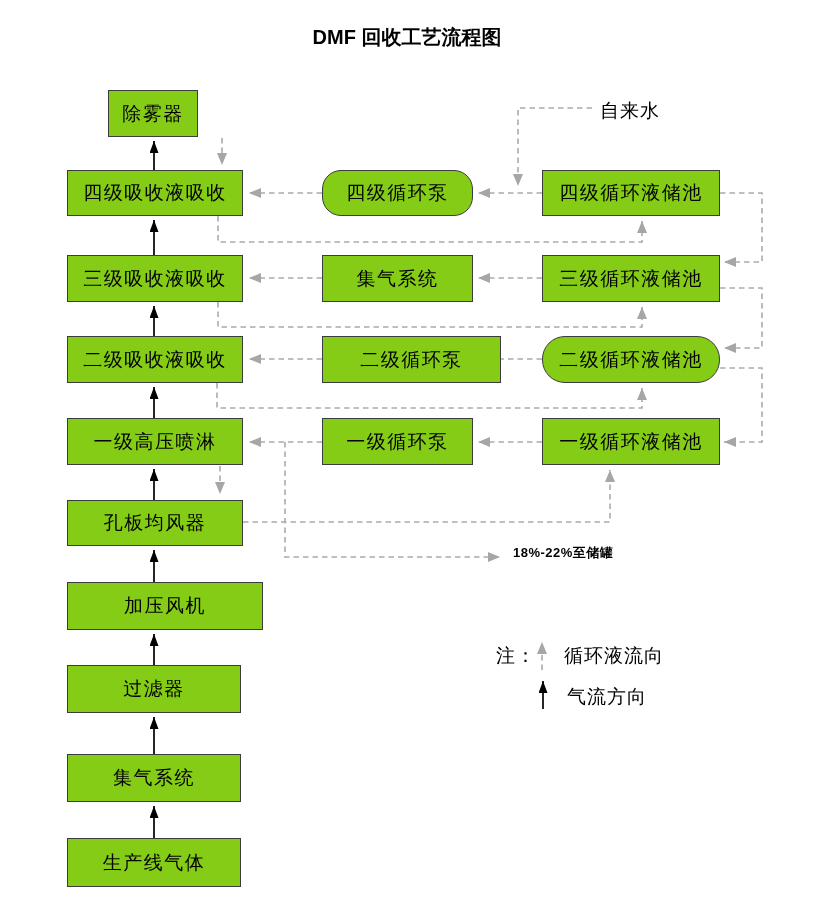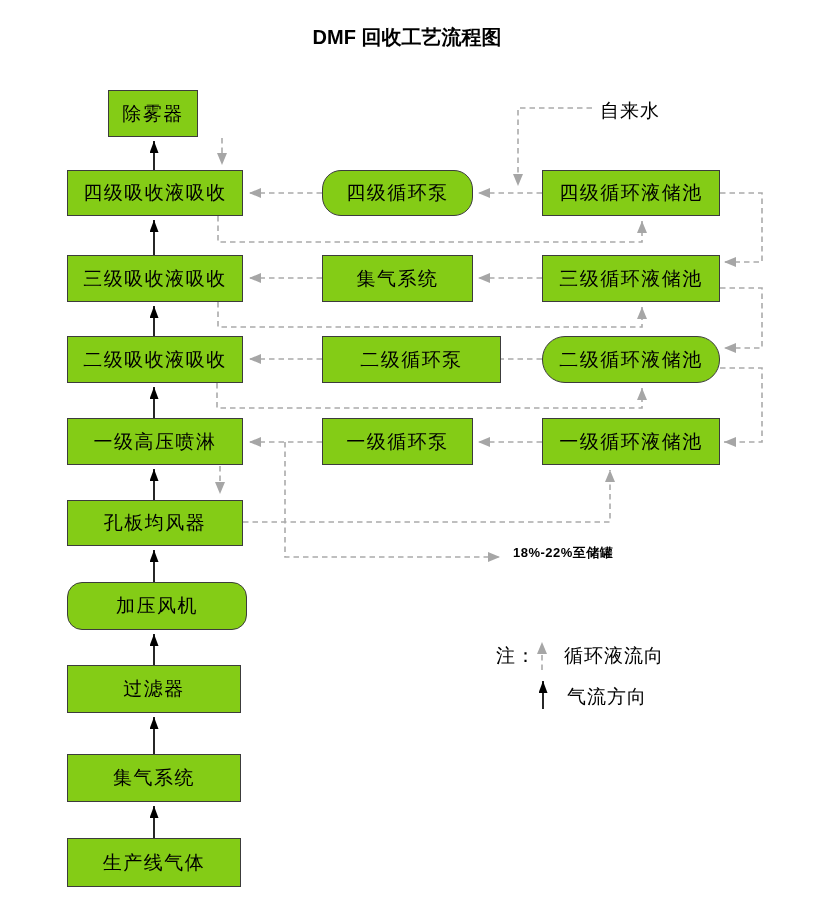--- a/index.html
+++ b/index.html
@@ -86,21 +86,21 @@
   </svg>
 
   <div class="title">DMF 回收工艺流程图</div>
 
   <div class="box" style="left:108px;top:90px;width:90px;height:47px;">除雾器</div>
   <div class="box" style="left:67px;top:170px;width:176px;height:46px;">四级吸收液吸收</div>
   <div class="box" style="left:67px;top:255px;width:176px;height:47px;">三级吸收液吸收</div>
   <div class="box" style="left:67px;top:336px;width:176px;height:47px;">二级吸收液吸收</div>
   <div class="box" style="left:67px;top:418px;width:176px;height:47px;">一级高压喷淋</div>
   <div class="box" style="left:67px;top:500px;width:176px;height:46px;">孔板均风器</div>
-  <div class="box" style="left:67px;top:582px;width:180px;height:48px;border-radius:15px;">加压风机</div>
+  <div class="box" style="left:67px;top:582px;width:196px;height:48px;">加压风机</div>
   <div class="box" style="left:67px;top:665px;width:174px;height:48px;">过滤器</div>
   <div class="box" style="left:67px;top:754px;width:174px;height:48px;">集气系统</div>
   <div class="box" style="left:67px;top:838px;width:174px;height:49px;">生产线气体</div>
 
   <div class="box" style="left:322px;top:170px;width:151px;height:46px;border-radius:19px;">四级循环泵</div>
   <div class="box" style="left:322px;top:255px;width:151px;height:47px;">集气系统</div>
   <div class="box" style="left:322px;top:336px;width:179px;height:47px;">二级循环泵</div>
   <div class="box" style="left:322px;top:418px;width:151px;height:47px;">一级循环泵</div>
 
   <div class="box" style="left:542px;top:170px;width:178px;height:46px;">四级循环液储池</div>

